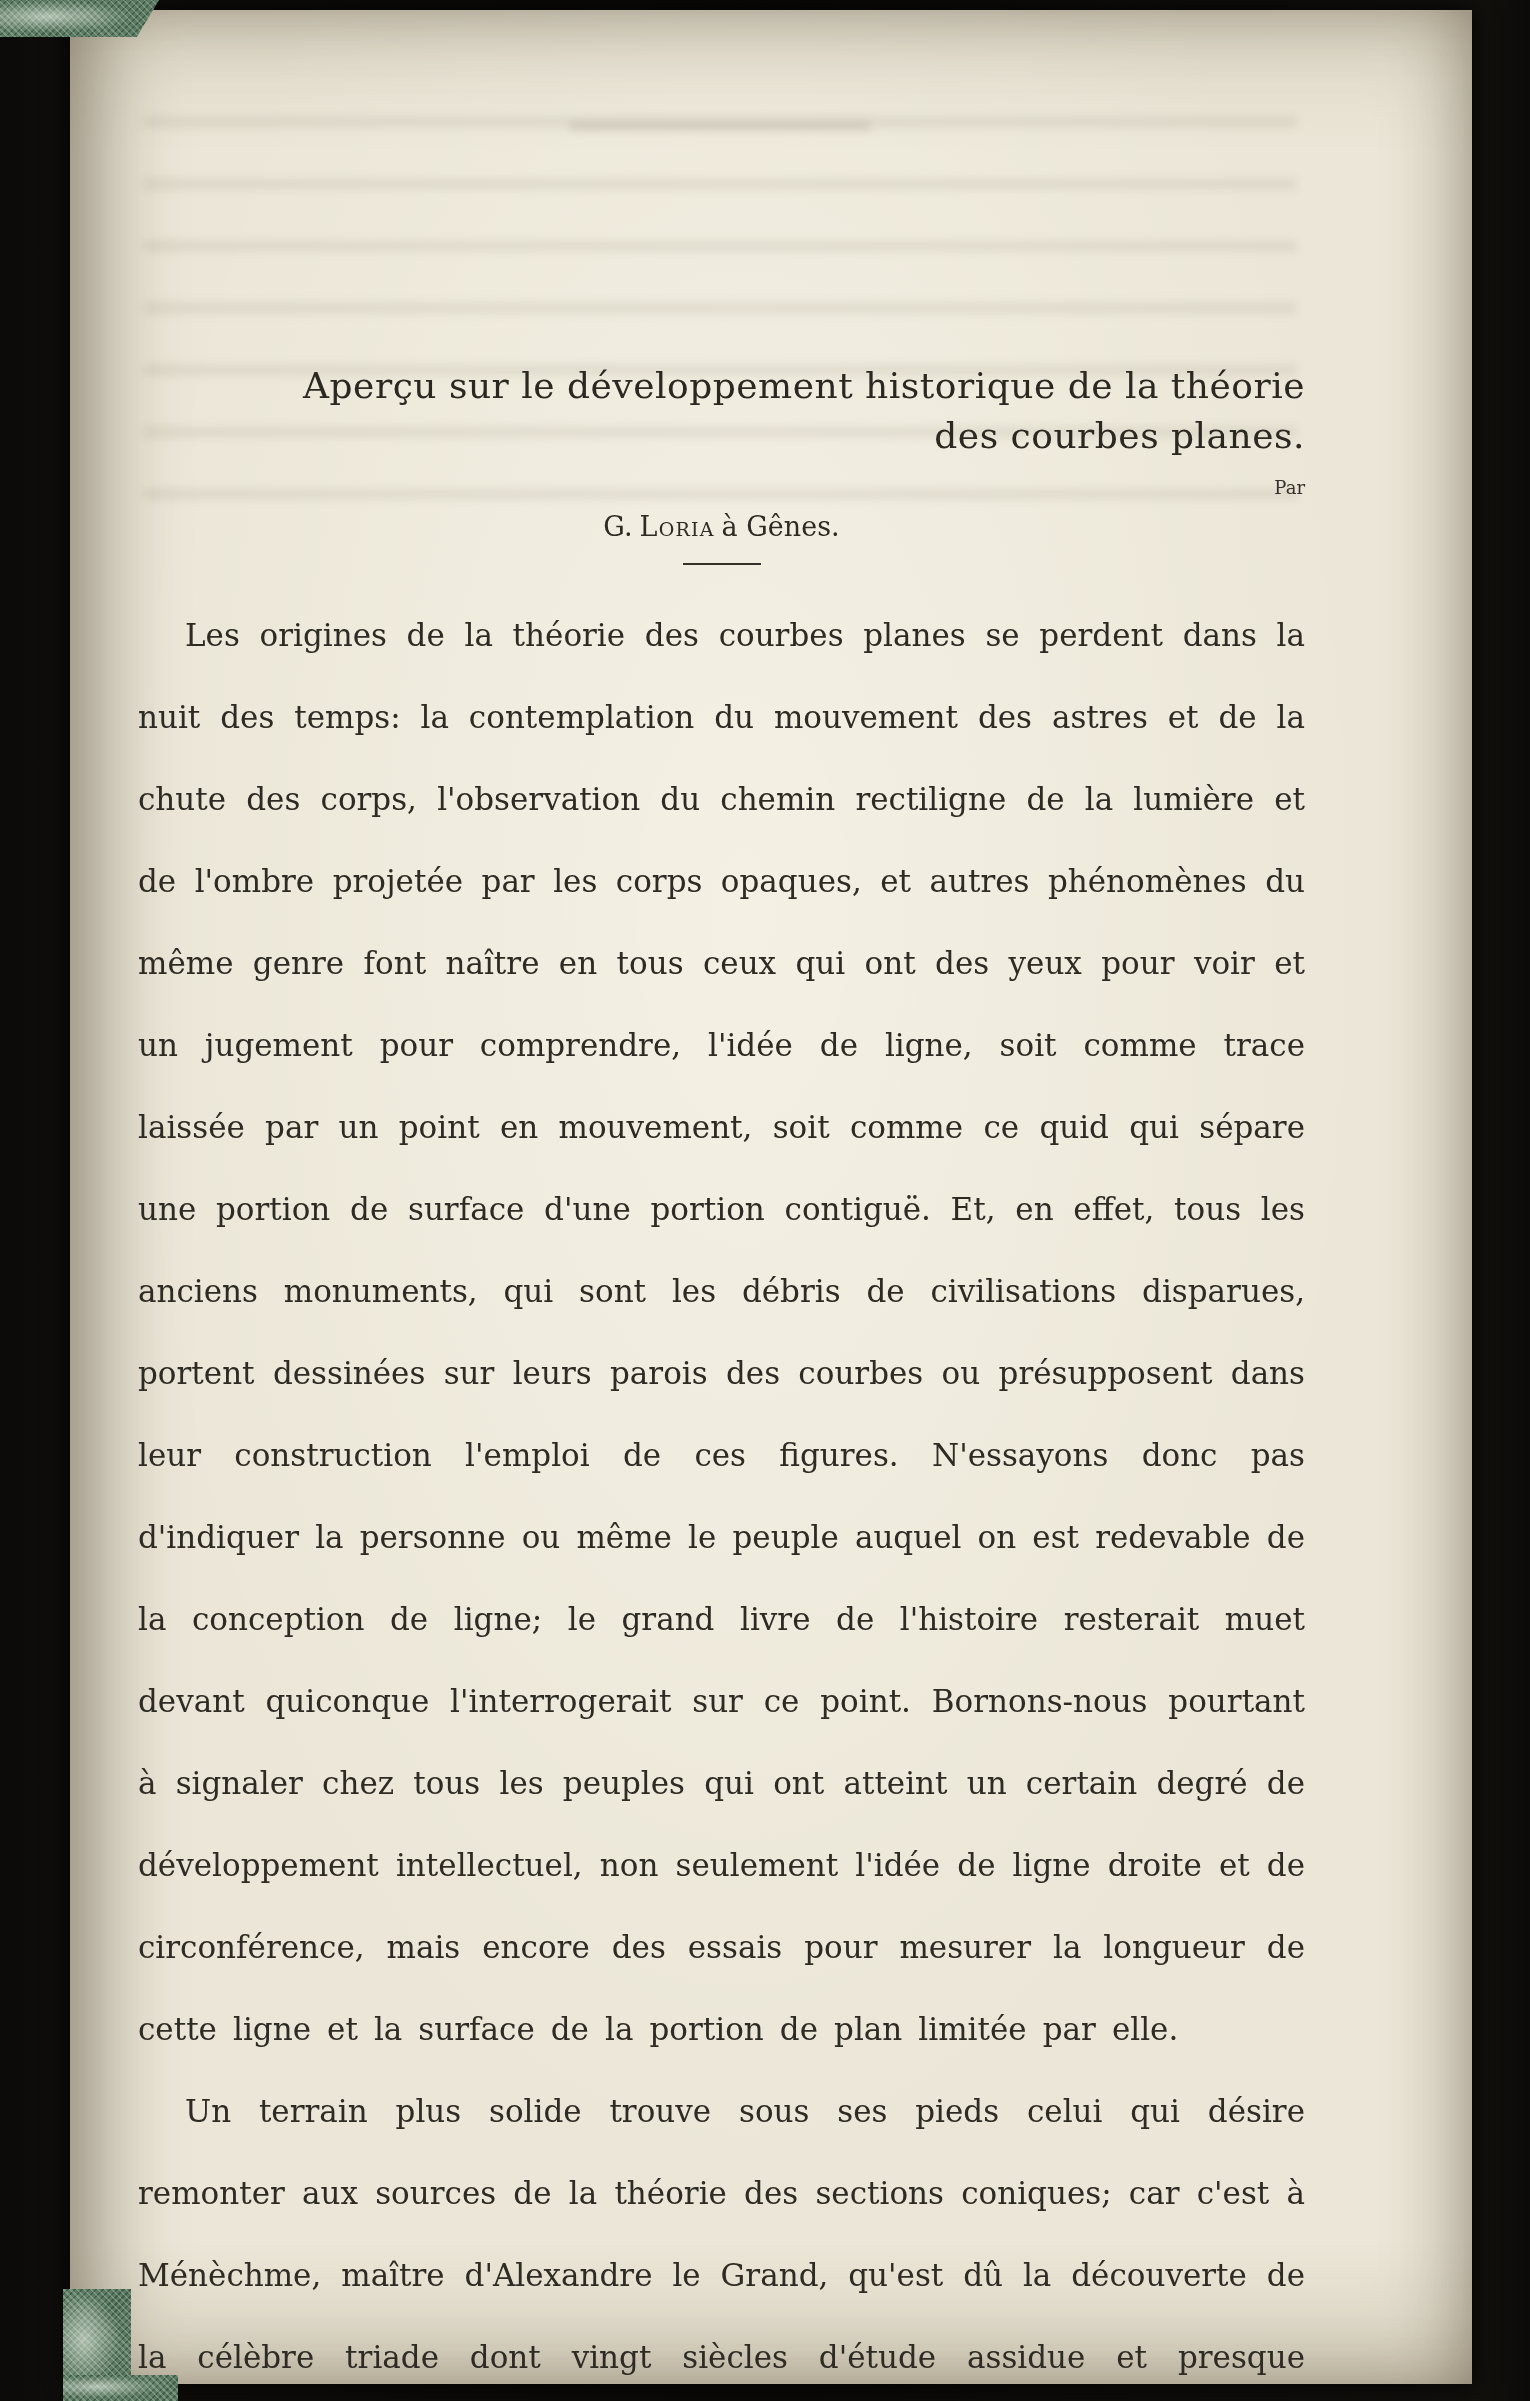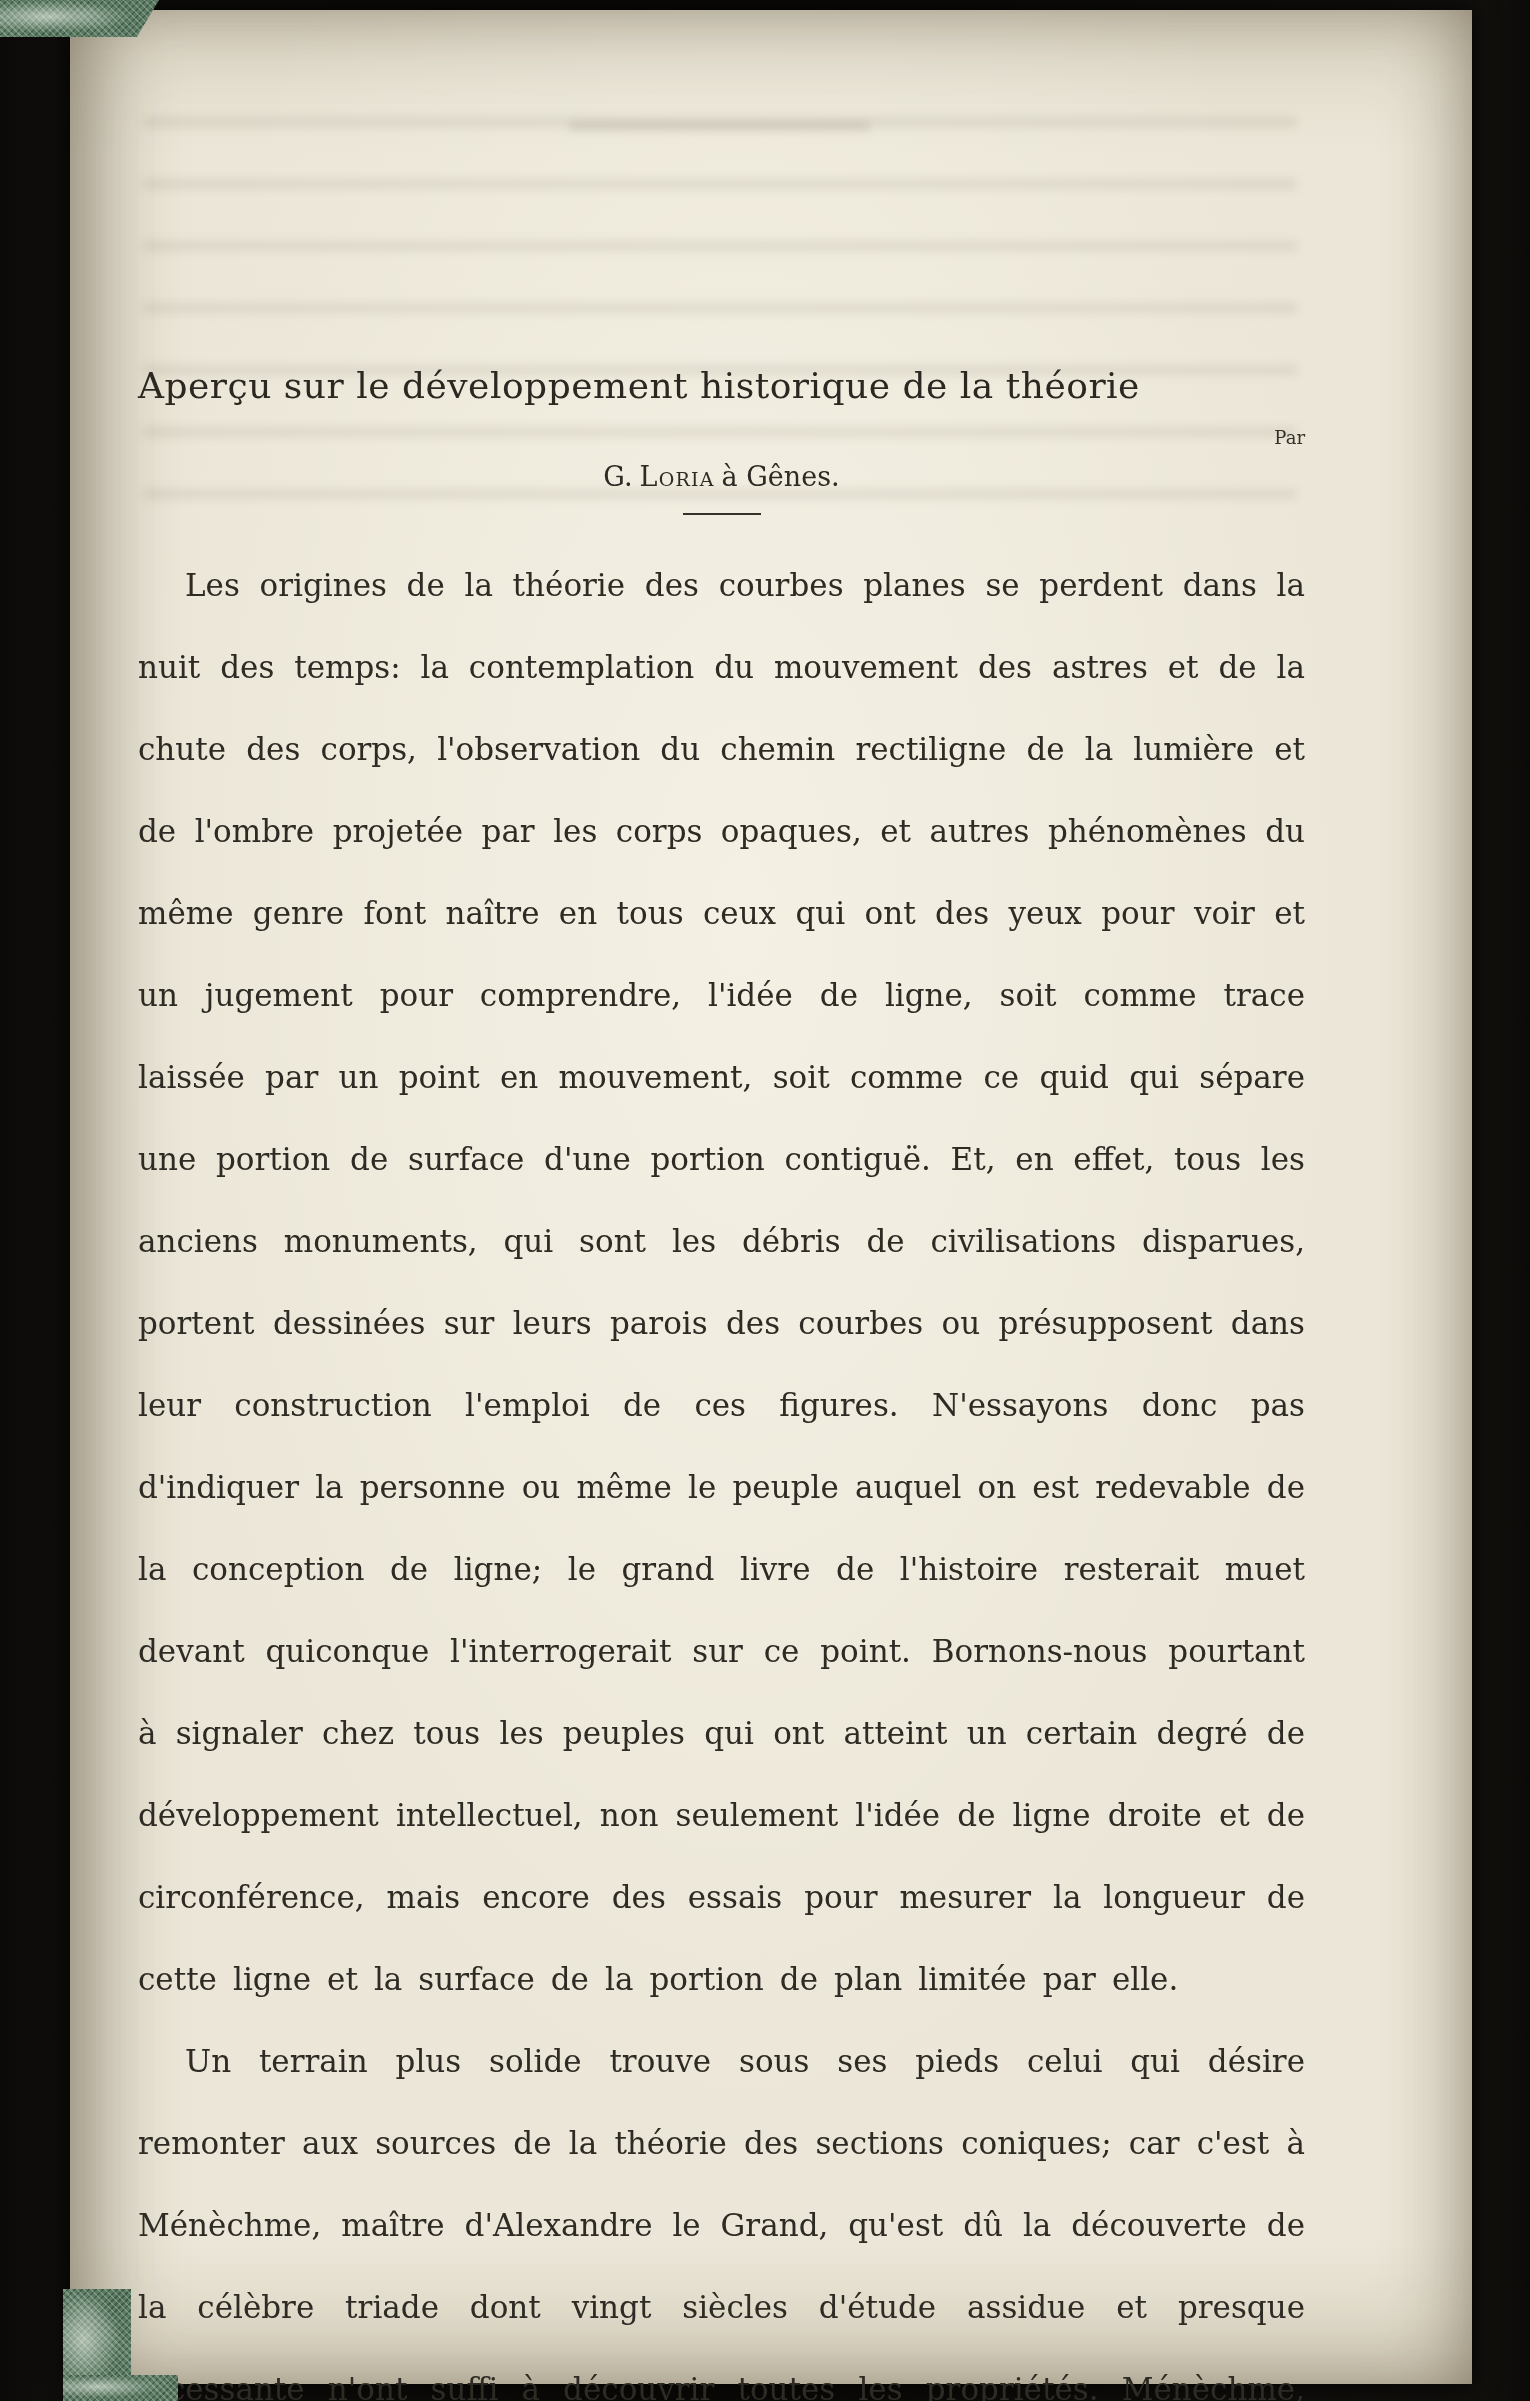--- a/index.html
+++ b/index.html
@@ -74,21 +74,21 @@
     z-index: 1;
     height: 100%;
   }
 
   
   .title {
     margin: 351px 0 16px 0;
     font-size: 36px;
     font-weight: normal;
     line-height: 50px;
-    text-align: left;
+    text-align: right;
     letter-spacing: 0.5px;
     color: #2b2822;
   }
   .title span { display: block; }
 
   .byline {
     margin-top: 14.6px;
     text-align: right;
     font-size: 18px;
     color: #34302a;
@@ -154,20 +154,21 @@
 <div class="scan">
 
   <div class="page">
 
     <div class="bleed"></div>
 
     <div class="content">
 
       <h1 class="title">
         <span>Aperçu sur le développement historique de la théorie</span>
+        <span>des courbes planes.</span>
       </h1>
 
       <div class="byline">Par</div>
 
       <div class="author">
         <span>G.</span><span class="sc">Loria</span><span>à Gênes.</span>
       </div>
 
       <div class="rule"></div>
 

